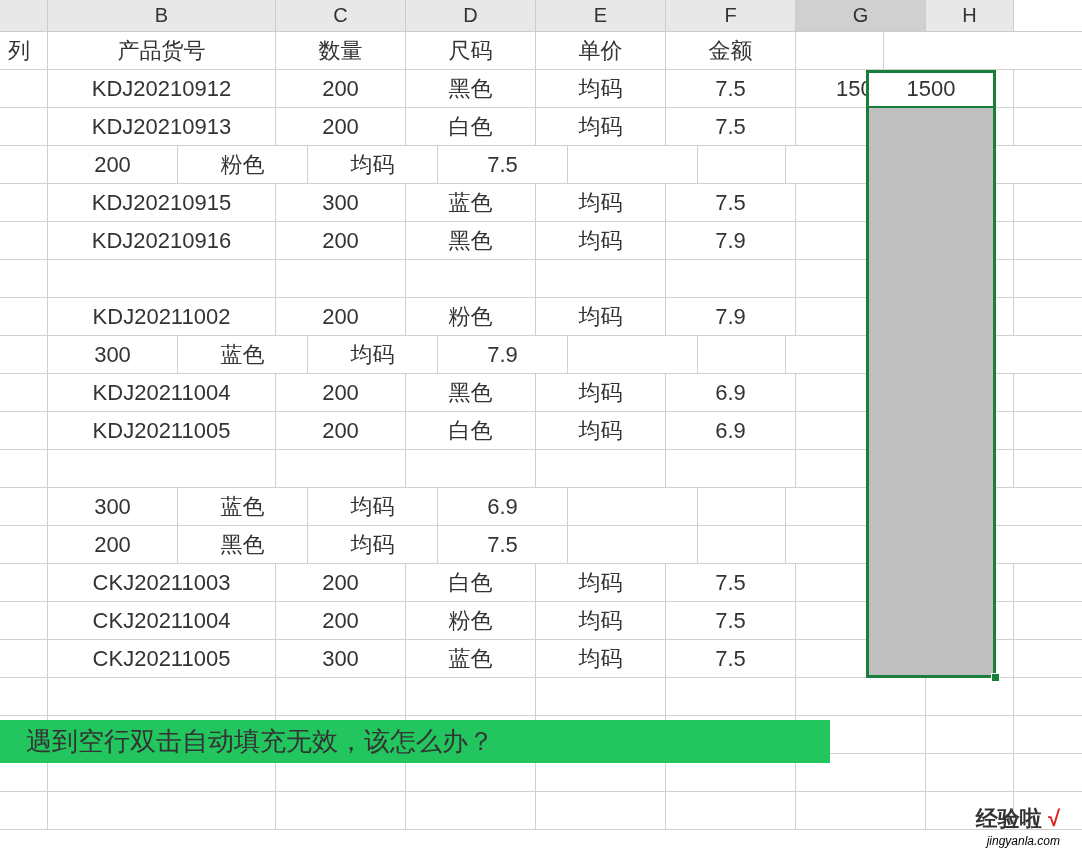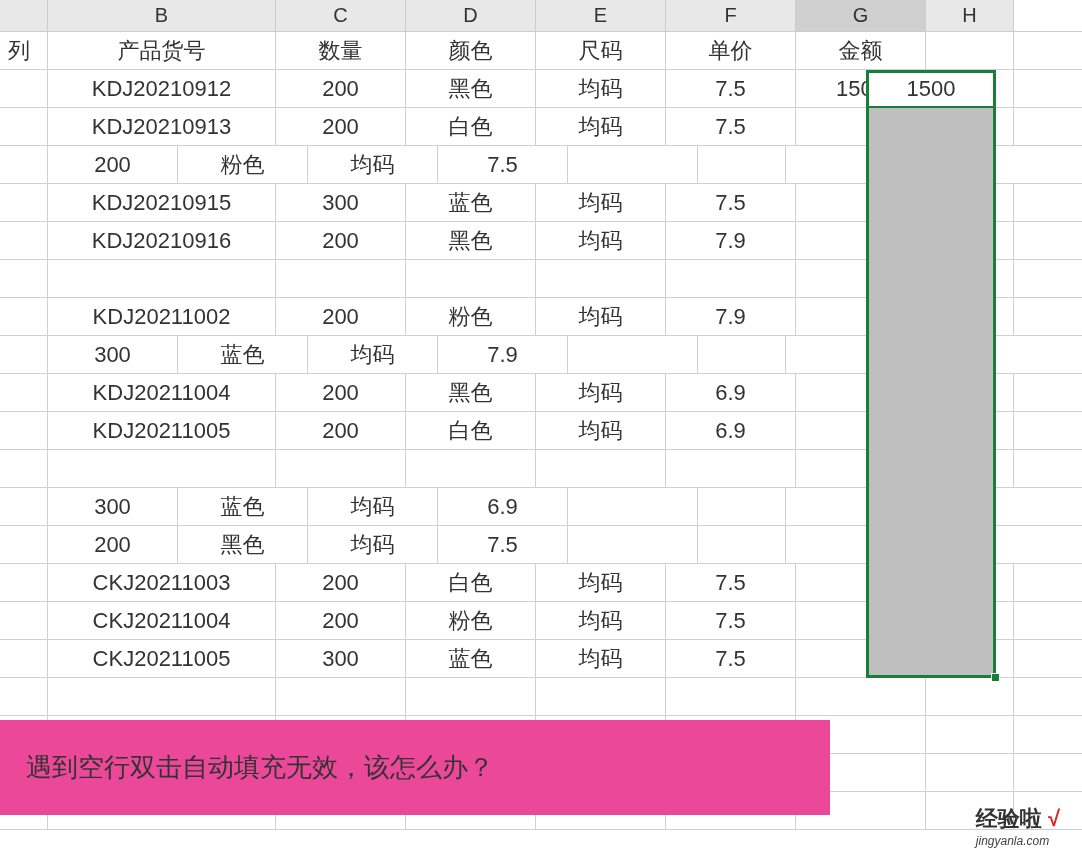--- a/index.html
+++ b/index.html
@@ -12,46 +12,45 @@
 .cell { border-right:1px solid #d0d0d0; display:flex; align-items:center; justify-content:center; font-size:22px; color:#333; overflow:hidden; white-space:nowrap; }
 .cell.left { justify-content:flex-start; padding-left:8px; }
 .w-a { width:48px; }
 .w-b { width:228px; }
 .w-s { width:130px; }
 .w-h { width:88px; }
 .sel-range { position:absolute; border:3px solid #1a7e3b; pointer-events:none; }
 .sel-handle { position:absolute; width:9px; height:9px; background:#1a7e3b; border:1px solid #fff; pointer-events:none; }
 .sel-fill-cell { position:absolute; background:#fff; border:2px solid #1a7e3b; display:flex; align-items:center; justify-content:center; font-size:22px; color:#333; pointer-events:none; }
 .range-fill { position:absolute; background:#bfbfbf; pointer-events:none; }
-.caption-box { position:absolute; background:#ec4899; padding:30px 26px; font-size:26px; color:#333; }
-.watermark { position:absolute; right:22px; bottom:14px; text-align:left; }
+.caption-box { position:absolute; background:#22c55e; padding:4px 26px; font-size:26px; color:#333; }
+.watermark { position:absolute; right:22px; bottom:14px; text-align:right; }
 .wm-top { font-size:22px; font-weight:bold; color:#333; }
 .wm-check { color:#d22; }
-.wm-sub { font-size:12px; color:#404040; font-style:italic; }
+.wm-sub { font-size:12px; color:#000000; font-style:italic; }
 </style>
 </head>
 <body>
 
 <div class="sheet">
   <div class="col-headers" id="colhdrs">
       <div class="col-header w-a"></div>
       <div class="col-header w-b">B</div>
       <div class="col-header w-s">C</div>
       <div class="col-header w-s">D</div>
       <div class="col-header w-s">E</div>
       <div class="col-header w-s">F</div>
       <div class="col-header w-s sel">G</div>
       <div class="col-header w-h">H</div>
     </div>
   <div id="gridbody">
       <div class="row">
         <div class="cell w-a left">列</div>
         <div class="cell w-b">产品货号</div>
         <div class="cell w-s">数量</div>
-        <div class="cell w-s">颜色</div>
         <div class="cell w-s">尺码</div>
         <div class="cell w-s">单价</div>
         <div class="cell w-s">金额</div>
         <div class="cell w-h"></div>
       </div>
       <div class="row">
         <div class="cell w-a"></div>
         <div class="cell w-b">KDJ20210912</div>
         <div class="cell w-s">200</div>
         <div class="cell w-s">黑色</div>

